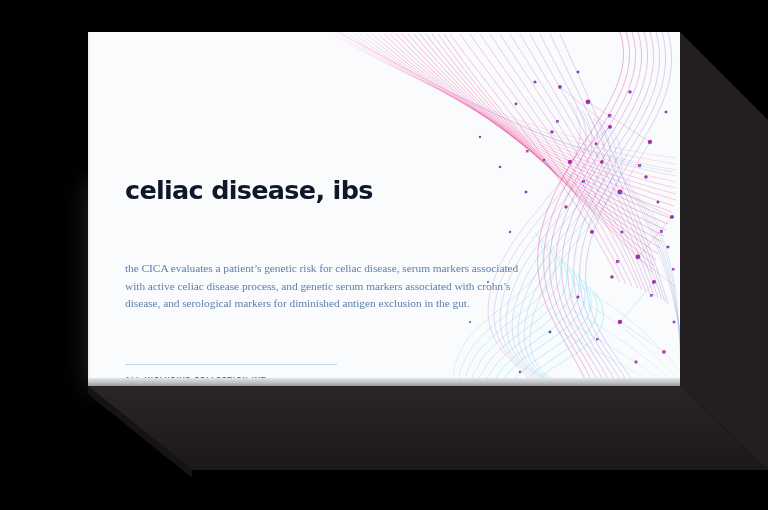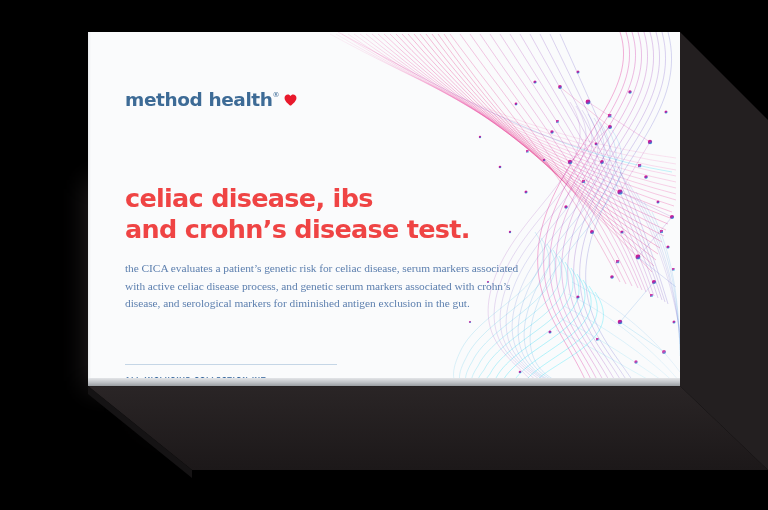--- a/index.html
+++ b/index.html
@@ -140,22 +140,21 @@
   .headline {
     position: absolute;
     top: 143px;
     left: 0;
     width: 420px;
     font-family: "DejaVu Sans", sans-serif;
     font-weight: 700;
     font-size: 25.5px;
     line-height: 31px;
     letter-spacing: -0.7px;
-    color: #ef4444;
-    margin-top: 8px;
+    color: #0f172a;
   }
   .headline-line { display: block; }
 
   .body-copy {
     position: absolute;
     top: 228px;
     left: 0;
     width: 400px;
     font-family: Liberation Serif, serif;
     font-size: 11.4px;
@@ -396,33 +395,23 @@
           <rect x="276" y="306" width="2.6" height="2.6"></rect>
           <rect x="352" y="236" width="2.6" height="2.6"></rect>
         </g>
 
         <rect x="0" y="0" width="360" height="354" fill="url(#fade)"></rect>
       </svg>
     </div>
 
     <div class="content">
 
-      <div class="logo">
-        <span class="logo-word">method health</span>
-          <span class="logo-reg">®</span>
-        <span class="logo-heart">
-          <svg width="13" height="12" viewBox="0 0 24 22" xmlns="http://www.w3.org/2000/svg">
-            <path d="M12 21.6 C12 21.6 1 14.4 1 7.2 C1 3.3 3.9 0.8 7.1 0.8 C9.3 0.8 11.1 2 12 3.6 C12.9 2 14.7 0.8 16.9 0.8 C20.1 0.8 23 3.3 23 7.2 C23 14.4 12 21.6 12 21.6 Z" fill="#e8192c"></path>
-          </svg>
-        </span>
-      </div>
 
       <div class="headline">
         <span class="headline-line">celiac disease, ibs</span>
-        <span class="headline-line">and crohn’s disease test.</span>
       </div>
 
       <div class="body-copy">the CICA evaluates a patient’s genetic risk for celiac disease, serum markers associated with active celiac disease process, and genetic serum markers associated with crohn’s disease, and serological markers for diminished antigen exclusion in the gut.</div>
 
       <div class="divider"></div>
 
       <div class="kit-label">ALL INCLUSIVE COLLECTION KIT</div>
 
     </div>
   </div>

